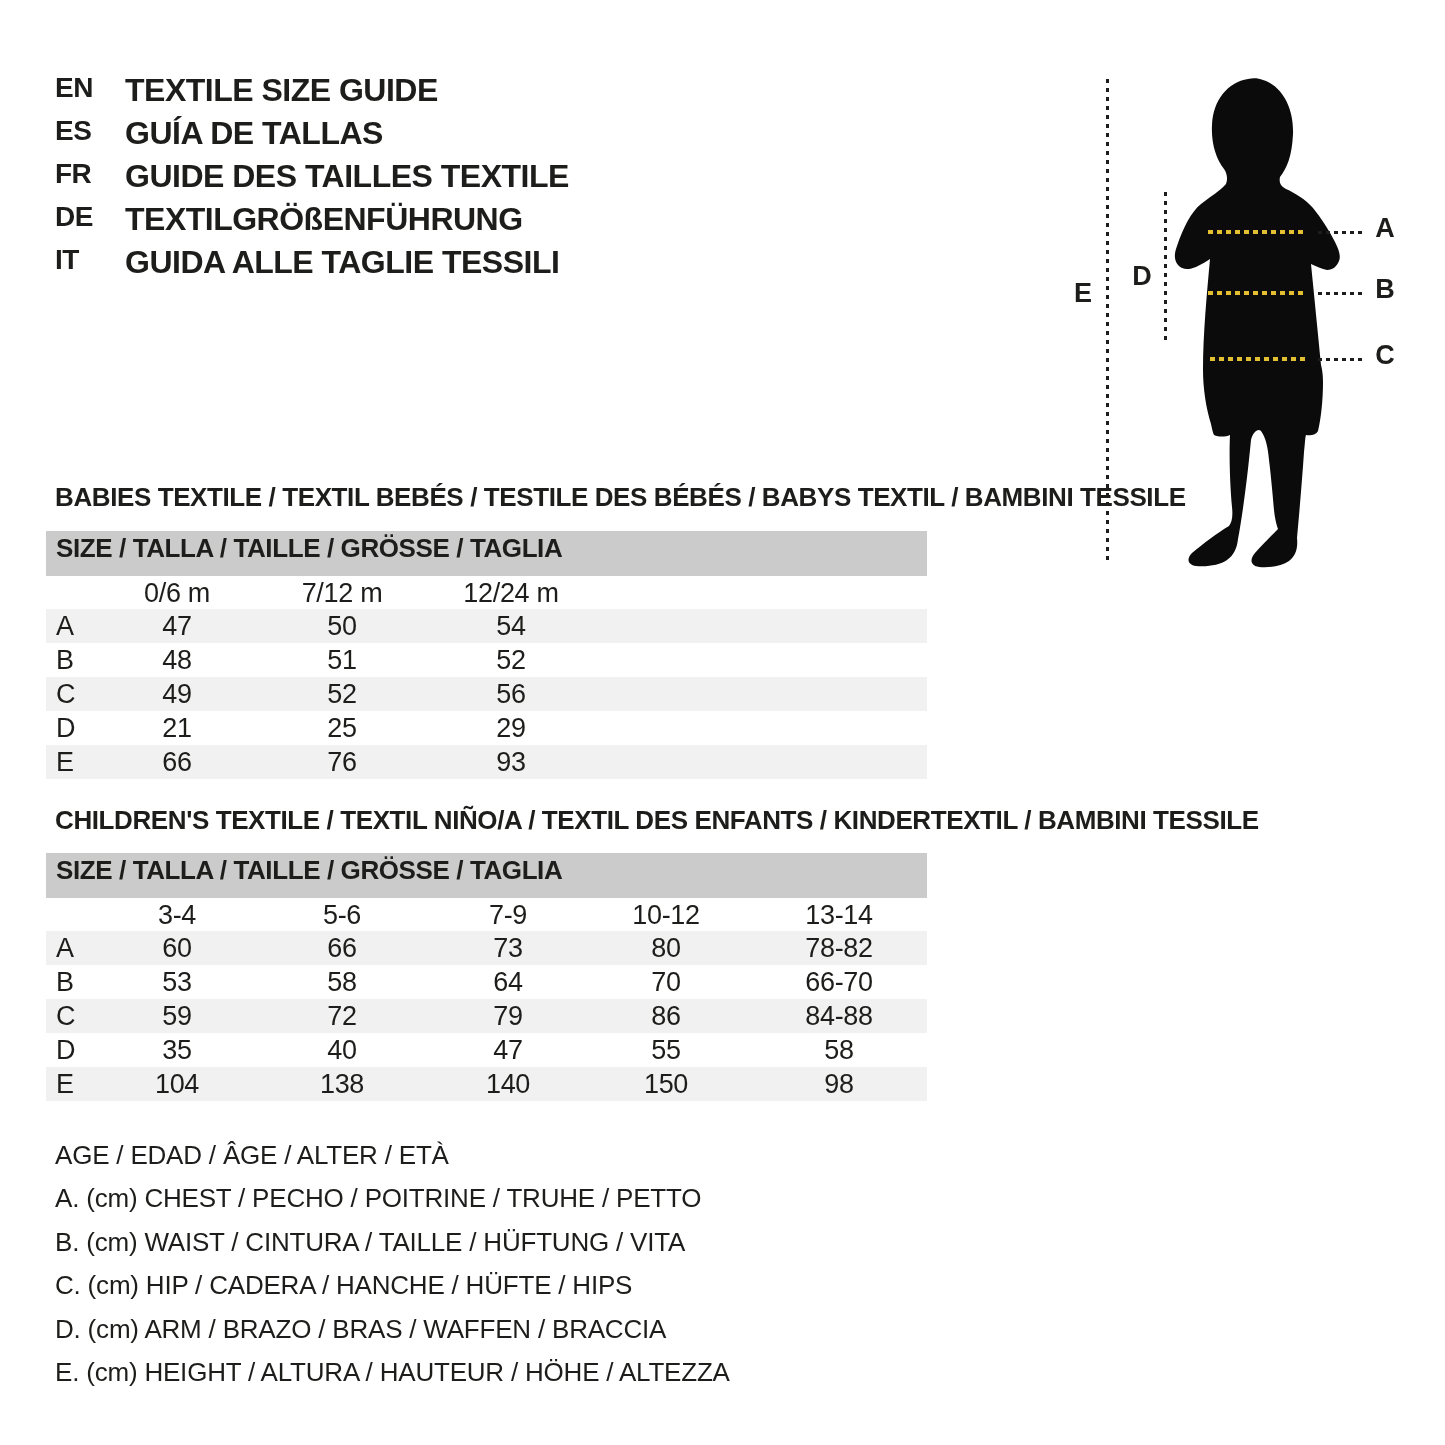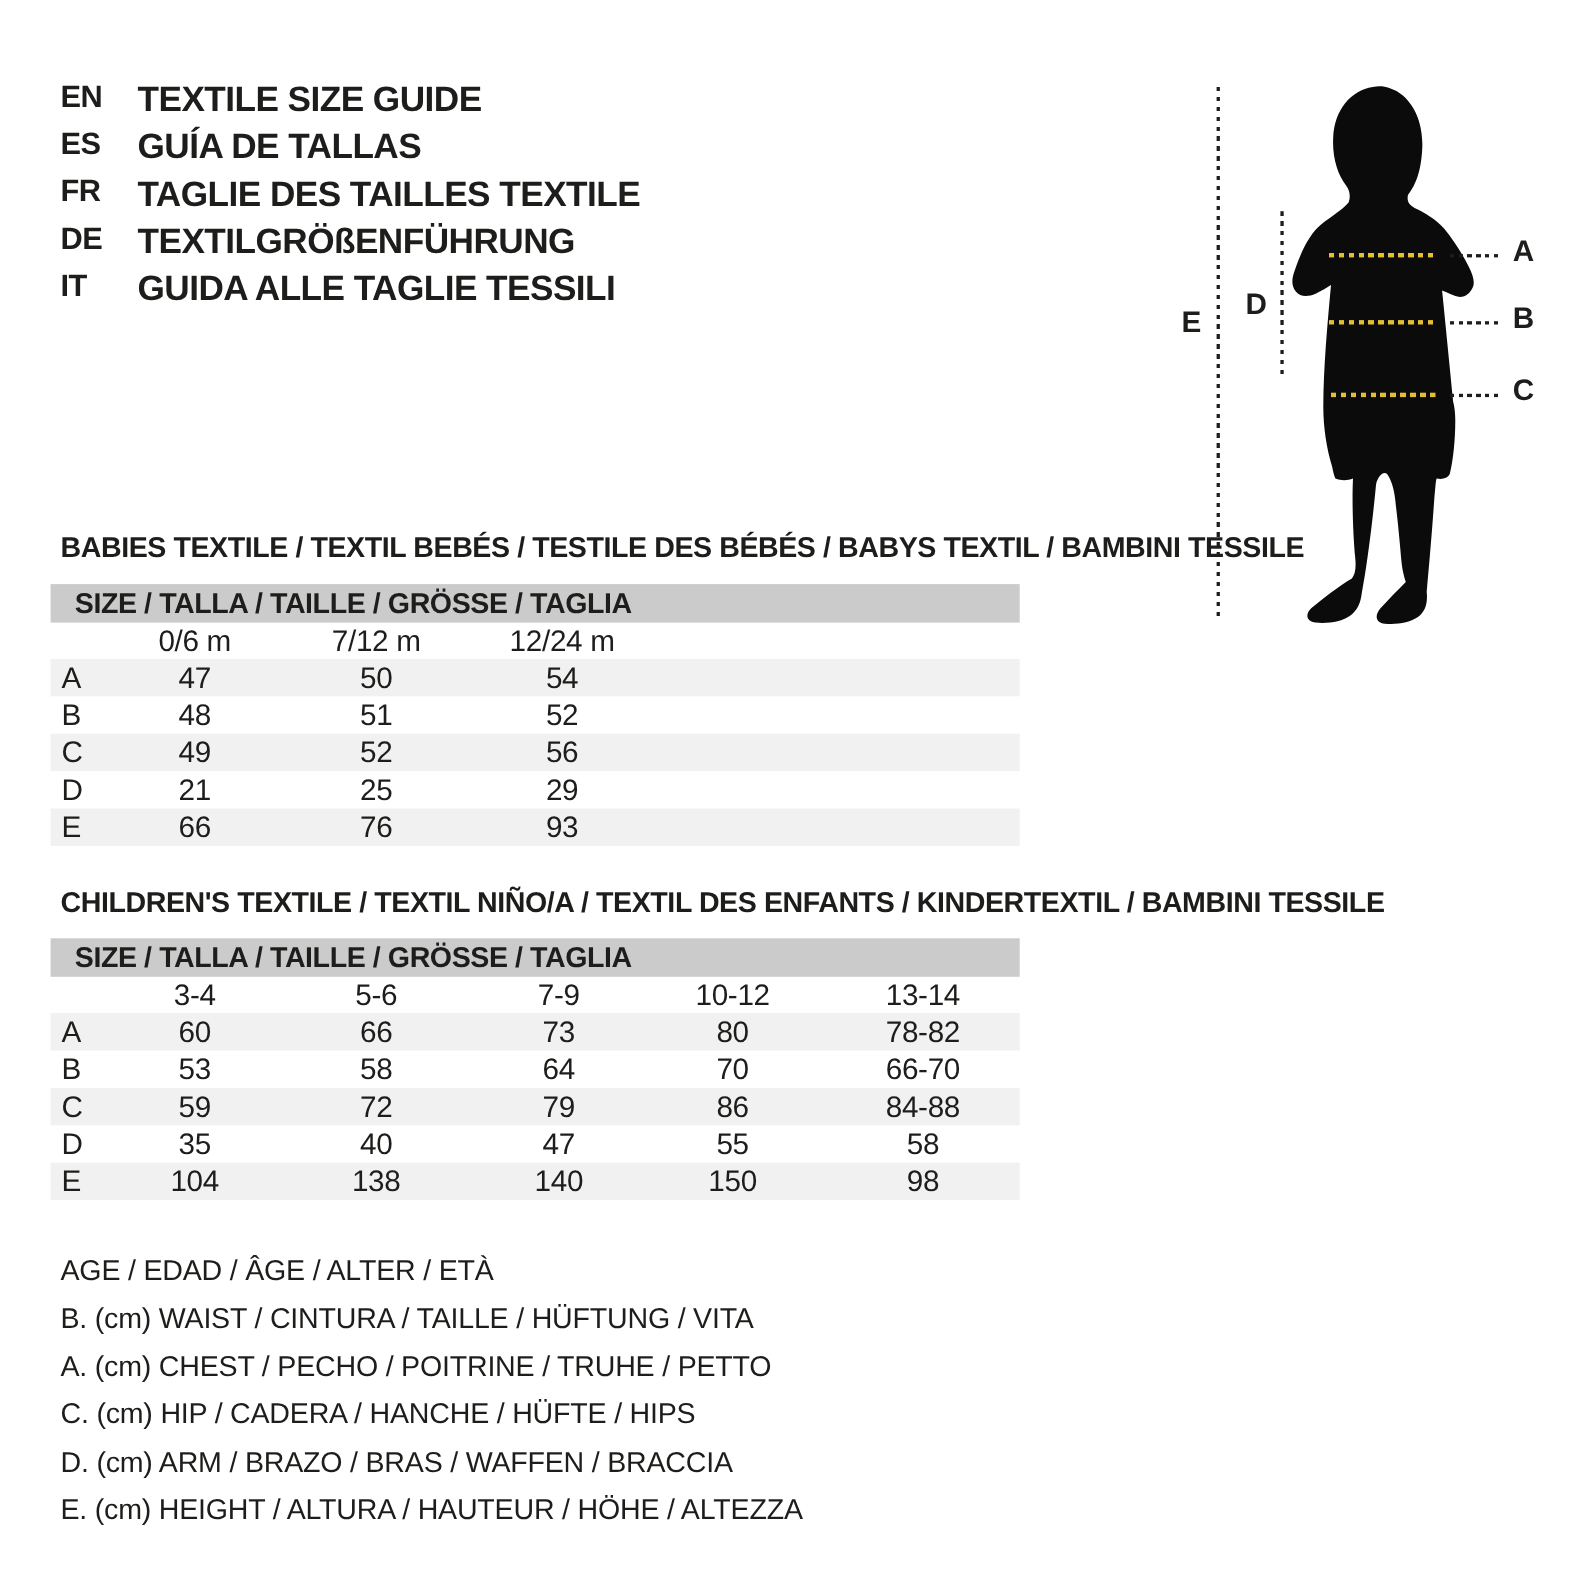--- a/index.html
+++ b/index.html
@@ -36,22 +36,22 @@
   }
 
   
   .section-heading {
     left:55px; font-size:26px; font-weight:700; letter-spacing:-0.4px; white-space:nowrap; line-height:30px;
   }
 
   
   .size-table { left:46px; width:881px; }
   .size-bar {
-    height:35px; line-height:35px; background:var(--header-bar,#cccccc);
-    font-size:26px; font-weight:700; letter-spacing:-0.4px; padding-left:22px;
+    height:45px; line-height:35px; background:var(--header-bar,#cccccc);
+    font-size:26px; font-weight:700; letter-spacing:-0.4px; padding-left:10px;
   }
   .t-grid { display:grid; align-items:center; }
   .grid-babies   { grid-template-columns:60px 142px 188px 150px auto; }
   .grid-children { grid-template-columns:60px 142px 188px 144px 172px 174px; }
   .col-row { height:33px; }
   .data-row { height:34px; }
   .data-row.alt { background:var(--row-alt,#f1f1f1); }
   .t-grid span { font-size:27px; letter-spacing:-0.3px; text-align:center; line-height:34px; }
   .t-grid .rowlabel { text-align:left; padding-left:10px; }
 
@@ -66,21 +66,21 @@
   <div class="title-row">
     <span class="lang">EN</span>
     <span class="ttl">TEXTILE SIZE GUIDE</span>
   </div>
   <div class="title-row">
     <span class="lang">ES</span>
     <span class="ttl">GUÍA DE TALLAS</span>
   </div>
   <div class="title-row">
     <span class="lang">FR</span>
-    <span class="ttl">TAGLIE DES TAILLES TEXTILE</span>
+    <span class="ttl">GUIDE DES TAILLES TEXTILE</span>
   </div>
   <div class="title-row">
     <span class="lang">DE</span>
     <span class="ttl">TEXTILGRÖßENFÜHRUNG</span>
   </div>
   <div class="title-row">
     <span class="lang">IT</span>
     <span class="ttl">GUIDA ALLE TAGLIE TESSILI</span>
   </div>
 </section>
@@ -221,18 +221,18 @@
     <span>104</span>
     <span>138</span>
     <span>140</span>
     <span>150</span>
     <span>98</span>
   </div>
 </div>
 
 <section class="abs legend">
   <div class="legend-line">AGE / EDAD / ÂGE / ALTER / ETÀ</div>
+  <div class="legend-line">A. (cm) CHEST / PECHO / POITRINE / TRUHE / PETTO</div>
   <div class="legend-line">B. (cm) WAIST / CINTURA / TAILLE / HÜFTUNG / VITA</div>
-  <div class="legend-line">A. (cm) CHEST / PECHO / POITRINE / TRUHE / PETTO</div>
   <div class="legend-line">C. (cm) HIP / CADERA / HANCHE / HÜFTE / HIPS</div>
   <div class="legend-line">D. (cm) ARM / BRAZO / BRAS / WAFFEN / BRACCIA</div>
   <div class="legend-line">E. (cm) HEIGHT / ALTURA / HAUTEUR / HÖHE / ALTEZZA</div>
 </section>
 
 </body></html>

